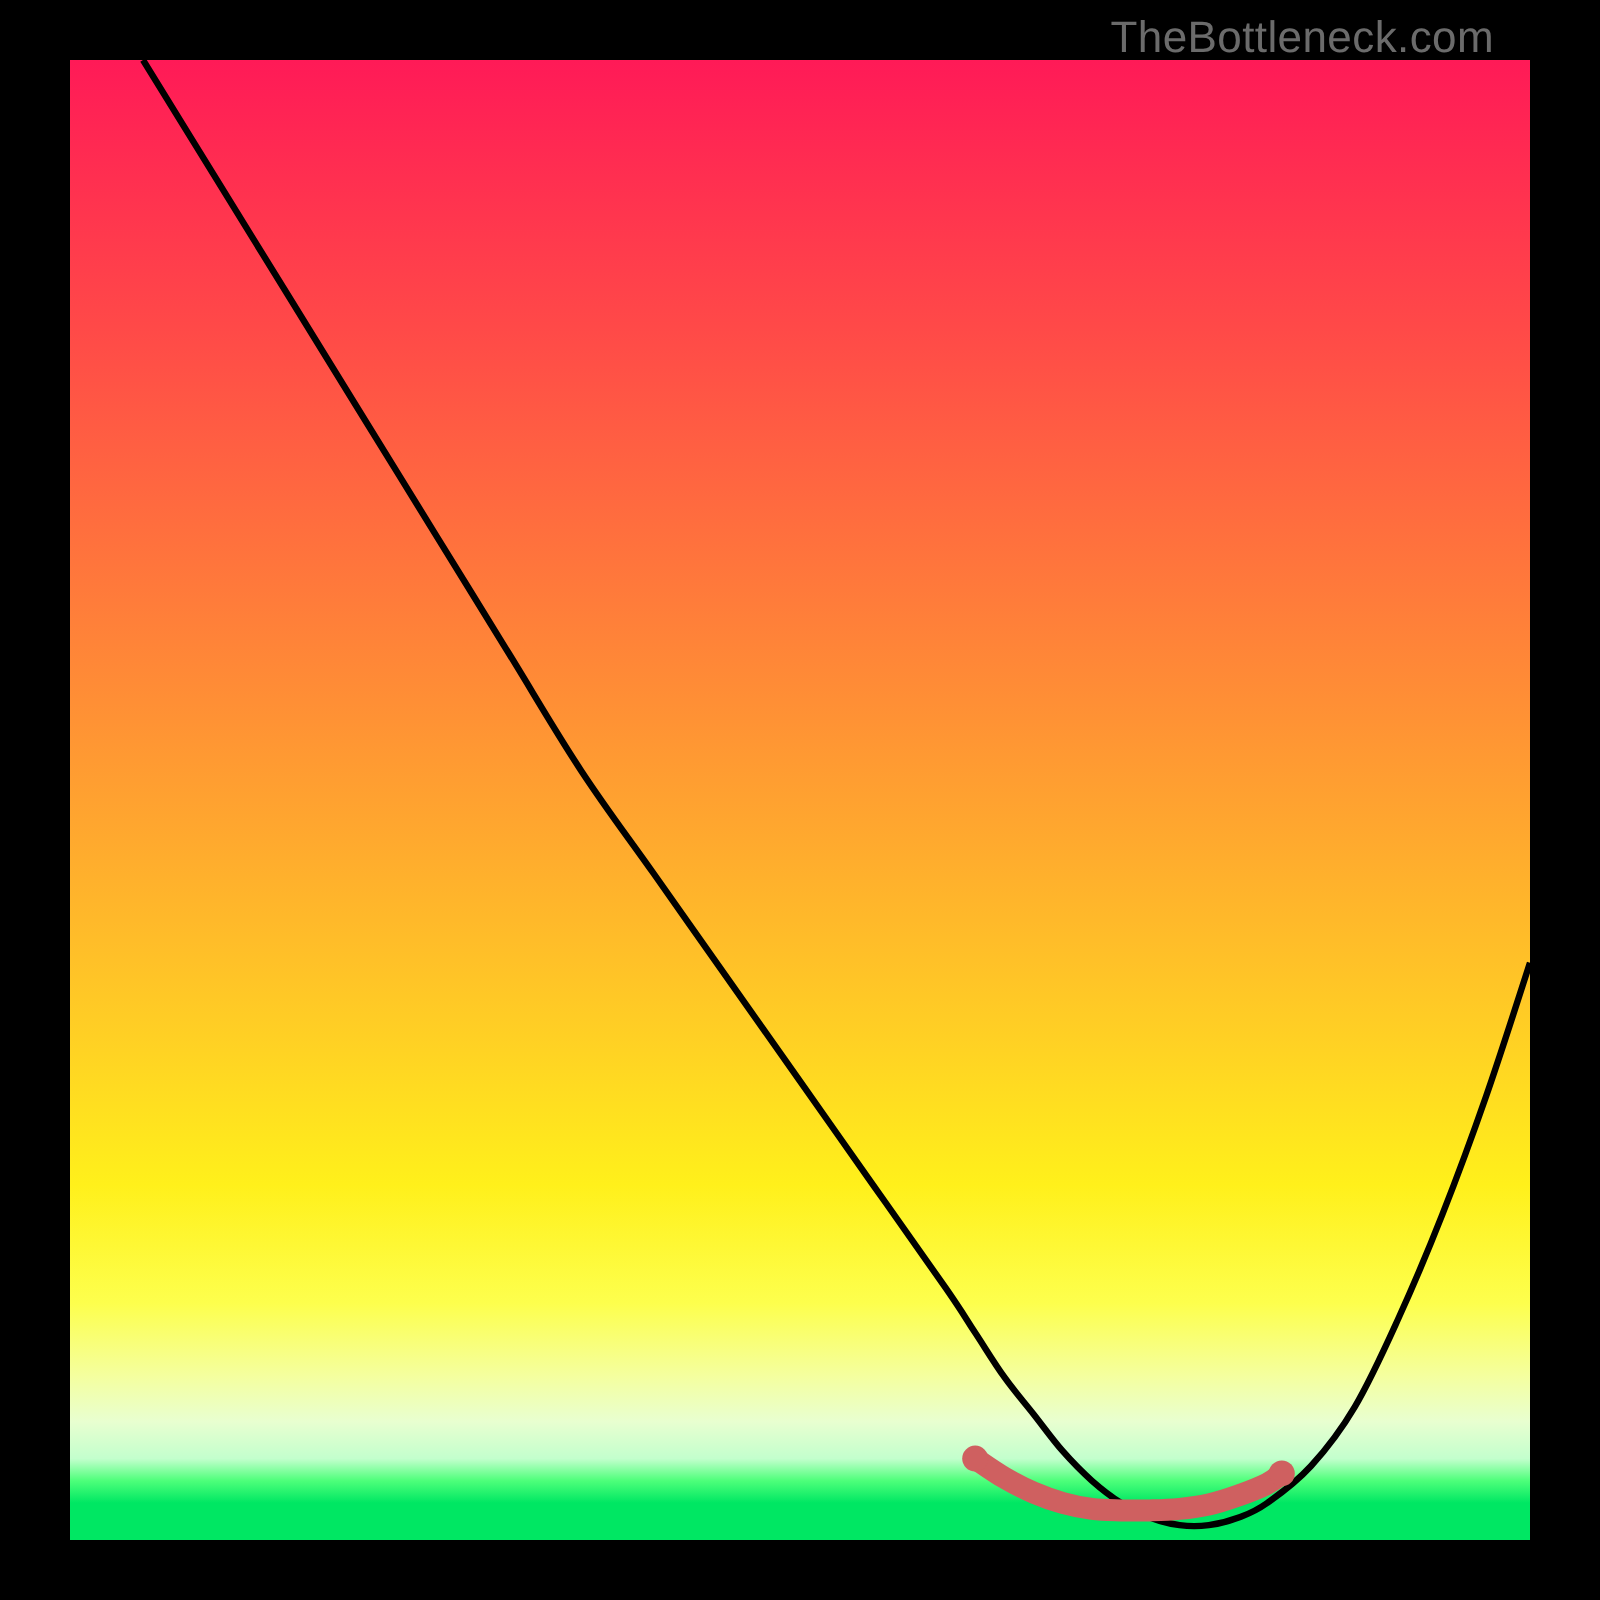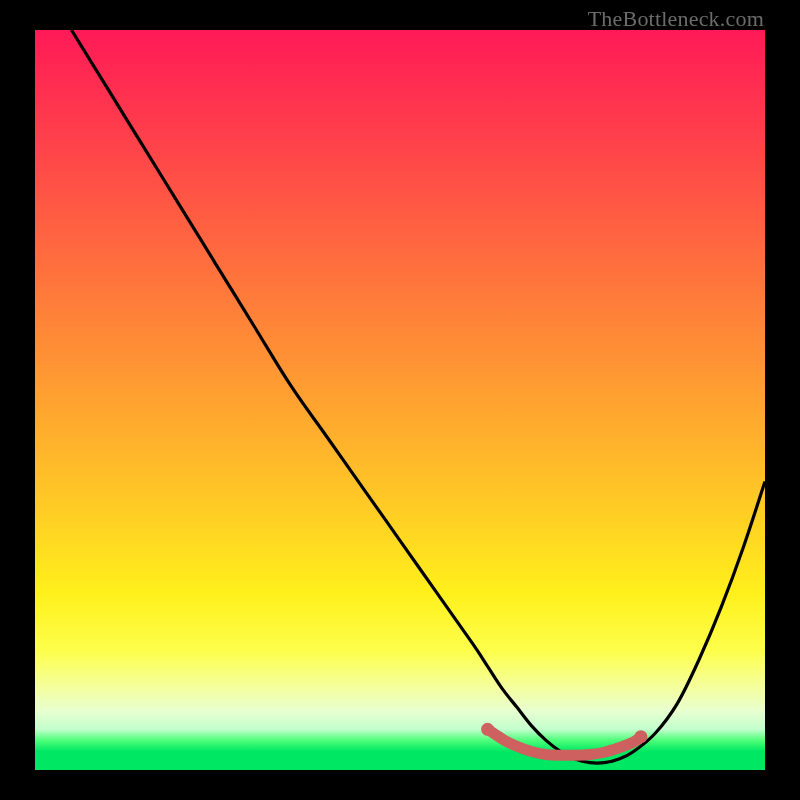--- a/index.html
+++ b/index.html
@@ -40,22 +40,22 @@
       #e8ffd0 92%,
       #c3ffcd 94.5%,
       #4dff7a 96%,
       #00e763 97.5%,
       #00e763 100%
     );
   }
   .watermark {
     position: absolute;
     top: 6px;
-    right: 36px;
-    font-family: Liberation Serif, serif;
+    right: 53px;
+    font-family: Liberation Sans, sans-serif;
     font-size: 22px;
     color: #6b6b6b;
     letter-spacing: 0.2px;
     user-select: none;
   }
   svg.curve {
     position: absolute;
     left: 0;
     top: 0;
     width: 730px;

